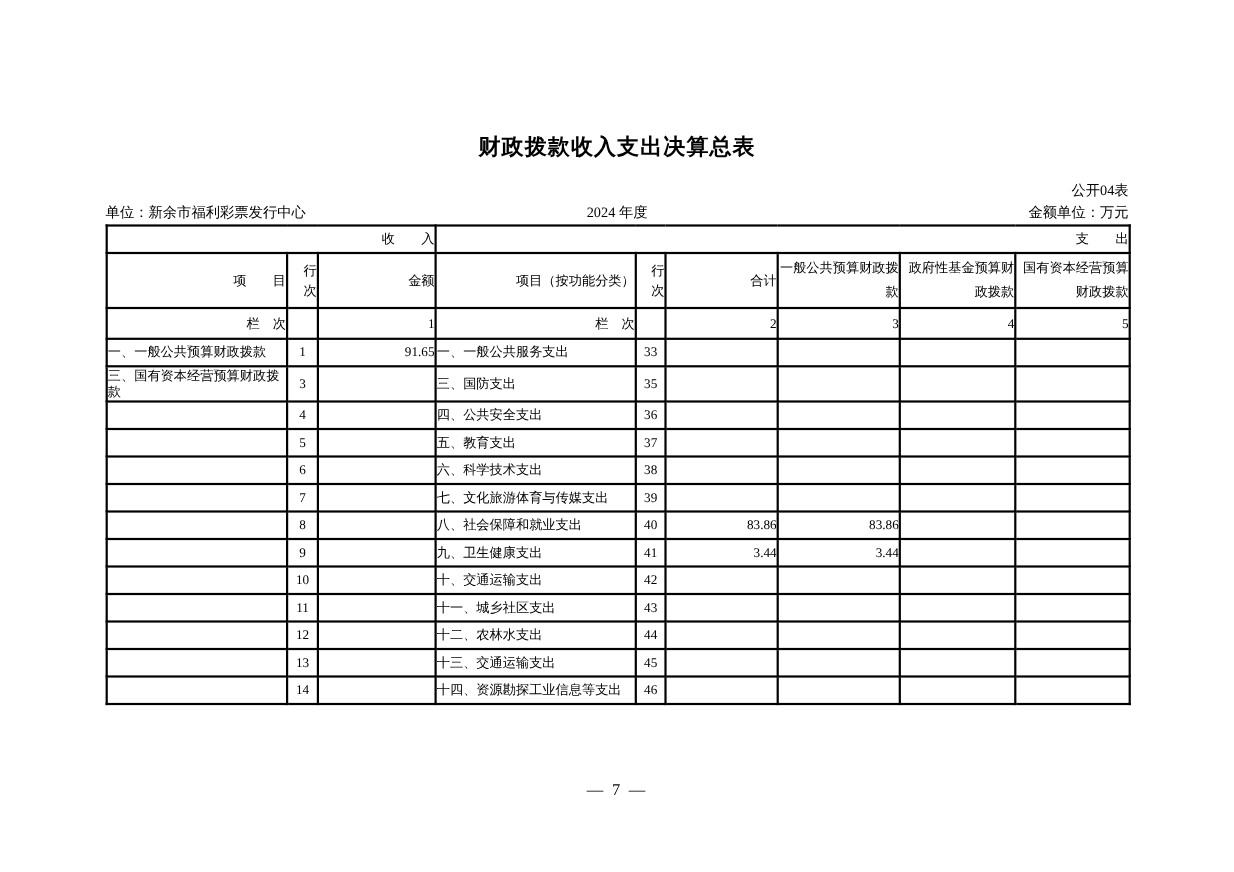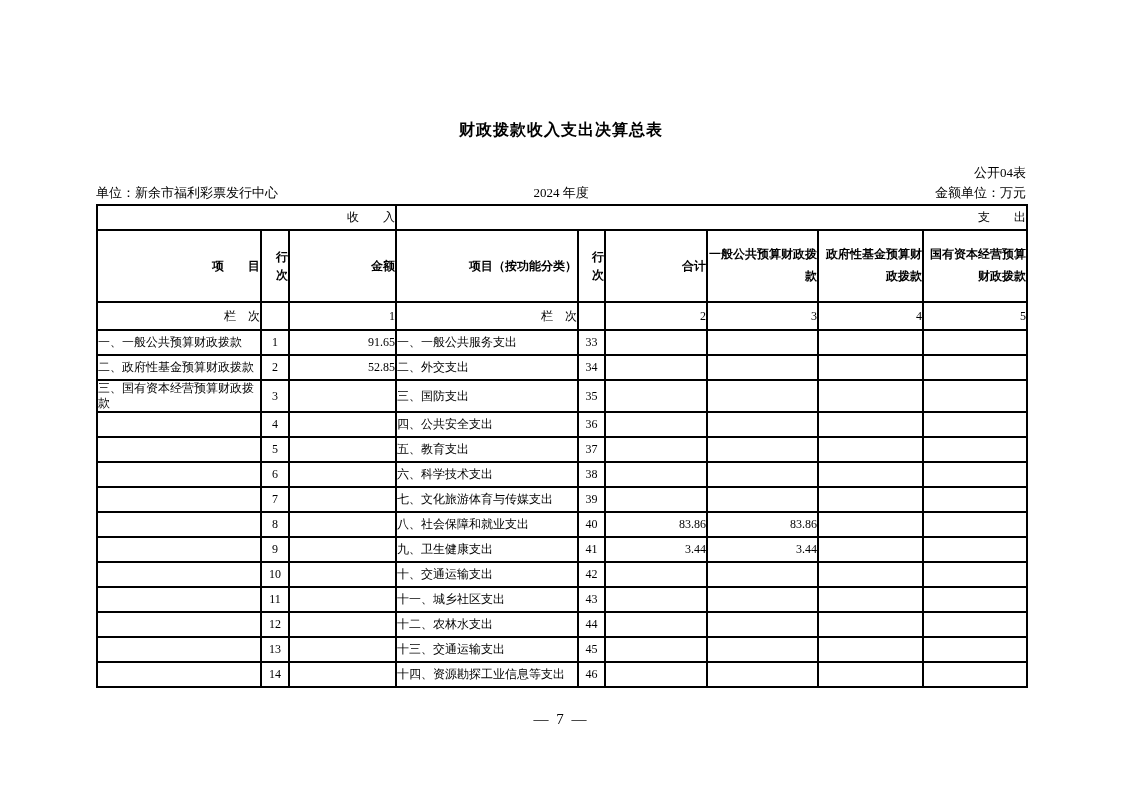--- a/index.html
+++ b/index.html
@@ -3,21 +3,21 @@
 <meta charset="utf-8">
 <style>
   html,body { margin:0; padding:0; background:#e8e8e8; }
   .page {
     width:1122px; height:793px; position:relative; margin:0 auto;
     background:#ffffff; color:#000;
     font-family:"Liberation Serif", serif;
   }
   .title {
     position:absolute; top:120px; left:0; width:100%;
-    text-align:center; font-size:16px; font-weight:bold;
+    text-align:center; font-size:20px; font-weight:bold;
     font-family:"Liberation Sans", sans-serif;
     letter-spacing:1px;
   }
   .doc-label {
     position:absolute; top:164px; left:96px; width:930px;
     text-align:right; font-size:13px;
   }
   .meta-row {
     position:absolute; top:184px; left:96px; width:930px; height:18px;
     font-size:13px;
@@ -29,21 +29,21 @@
   table.budget {
     position:absolute; top:204px; left:96px; width:930px;
     border-collapse:collapse; table-layout:fixed;
     font-size:12px; line-height:1.25;
   }
   table.budget td {
     border:2px solid #000; padding:0; overflow:hidden;
     vertical-align:middle;
   }
   tr.section-row { height:25px; }
-  tr.header-row  { height:72px;font-weight:bold; }
+  tr.header-row  { height:50px; }
   tr.index-row   { height:28px; }
   tbody.data tr  { height:25px;margin-left:15px; }
 
   td.hc   { text-align:right; padding:0 3px; }
   td.item { text-align:left;  padding-left:6px; padding-right:2px; }
   td.num  { text-align:center; }
   td.amt  { text-align:right; padding-right:6px; }
   .vnarrow { display:inline-block; width:1em; line-height:1.5; }
   .wrap-header { line-height:1.8; display:inline-block; }
 
@@ -113,31 +113,20 @@
     <td class="num">1</td>
     <td class="amt">91.65</td>
     <td class="item">一、一般公共服务支出</td>
     <td class="num">33</td>
     <td class="amt"></td>
     <td class="amt"></td>
     <td class="amt"></td>
     <td class="amt"></td>
   </tr>
         <tr>
-    <td class="item">二、政府性基金预算财政拨款</td>
-    <td class="num">2</td>
-    <td class="amt">52.85</td>
-    <td class="item">二、外交支出</td>
-    <td class="num">34</td>
-    <td class="amt"></td>
-    <td class="amt"></td>
-    <td class="amt"></td>
-    <td class="amt"></td>
-  </tr>
-        <tr>
     <td class="item">三、国有资本经营预算财政拨款</td>
     <td class="num">3</td>
     <td class="amt"></td>
     <td class="item">三、国防支出</td>
     <td class="num">35</td>
     <td class="amt"></td>
     <td class="amt"></td>
     <td class="amt"></td>
     <td class="amt"></td>
   </tr>

